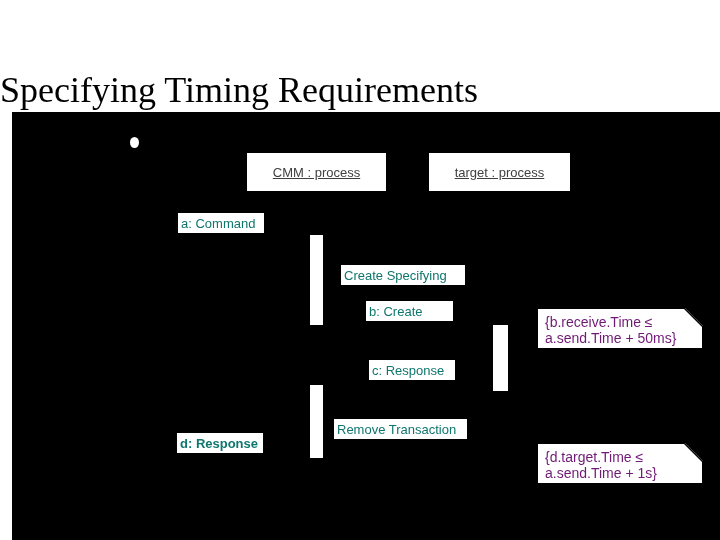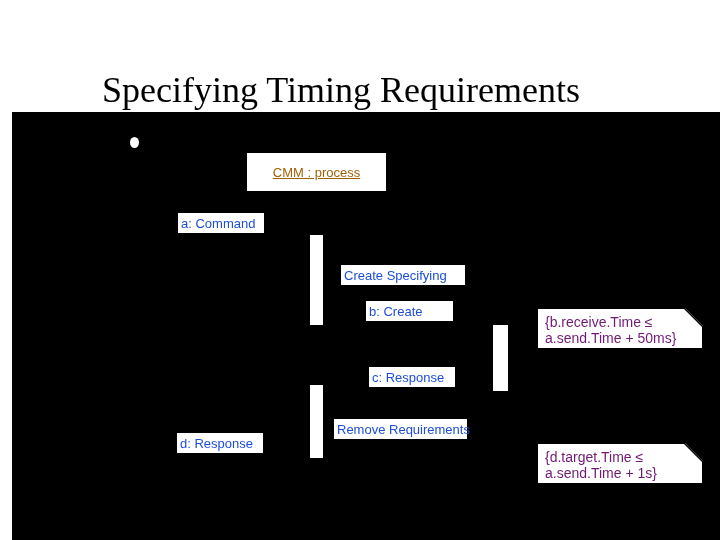--- a/index.html
+++ b/index.html
@@ -15,21 +15,21 @@
     overflow: hidden;
     font-family: "Liberation Sans", sans-serif;
   }
 
   
   #slide-title {
     position: absolute;
     left: 0;
     top: 45px;
     width: 580px;
-    text-align: right;
+    text-align: left;
     font-family: "Liberation Serif", serif;
     font-size: 36px;
     font-weight: normal;
     color: #000000;
     letter-spacing: 0px;
     white-space: nowrap;
   }
 
   
   #canvas {
@@ -55,21 +55,21 @@
     position: absolute;
     background: #ffffff;
     border: 1px solid #000000;
     display: flex;
     align-items: center;
     justify-content: center;
     box-sizing: border-box;
   }
   .lifeline-head span {
     font-size: 13px;
-    color: #a16207;
+    color: #404040;
     text-decoration: underline;
     white-space: nowrap;
   }
 
   
   .activation {
     position: absolute;
     background: #ffffff;
     border: 1px solid #ffffff;
     box-sizing: border-box;
@@ -80,21 +80,21 @@
     position: absolute;
     background: #ffffff;
     border: 1px solid #000000;
     box-sizing: border-box;
     display: flex;
     align-items: center;
     padding: 0 3px;
   }
   .msg-label span {
     font-size: 13px;
-    color: #1d4ed8;
+    color: #0f766e;
     white-space: nowrap;
     line-height: 1;
   }
 
   
   .uml-note {
     position: absolute;
     background: #ffffff;
     box-sizing: border-box;
     padding: 5px 6px 4px 7px;
@@ -128,48 +128,51 @@
   <h1 id="slide-title">Specifying Timing Requirements</h1>
 
   <div id="canvas">
 
     <div class="bullet-dot" style="left:118px; top:25px;"></div>
 
     <div class="lifeline-head" style="left:234px; top:40px; width:141px; height:40px;">
       <span>CMM : process</span>
     </div>
 
+    <div class="lifeline-head" style="left:416px; top:40px; width:143px; height:40px;">
+      <span>target : process</span>
+    </div>
 
     <div class="activation" style="left:298px; top:123px; width:13px; height:90px;"></div>
 
     <div class="activation" style="left:298px; top:273px; width:13px; height:73px;"></div>
 
     <div class="activation" style="left:481px; top:213px; width:15px; height:66px;"></div>
 
     <div class="msg-label" style="left:165px; top:100px; width:88px; height:22px;">
       <span>a: Command</span>
     </div>
 
     <div class="msg-label" style="left:328px; top:152px; width:126px; height:22px;">
       <span>Create Specifying</span>
     </div>
 
     <div class="msg-label" style="left:353px; top:188px; width:89px; height:22px;">
       <span>b: Create</span>
     </div>
 
-    <div class="msg-label" style="left:356px; top:254px; width:88px; height:22px;">
+    <div class="msg-label" style="left:356px; top:247px; width:88px; height:22px;">
       <span>c: Response</span>
     </div>
 
     <div class="msg-label" style="left:321px; top:306px; width:135px; height:22px;">
-      <span>Remove Requirements</span>
+      <span>Remove Transaction</span>
     </div>
 
-    <div class="msg-label" style="left:164px; top:320px; width:88px; height:22px;">
+    <div class="msg-label" style="left:164px; top:320px; width:88px; height:22px;font-weight:bold;">
       <span>d: Response</span>
     </div>
 
     <div class="uml-note" style="left:525px; top:196px; width:166px; height:41px;">
       <span class="fold"></span>
       <span class="note-line">{b.receive.Time ≤</span>
       <span class="note-line">a.send.Time + 50ms}</span>
     </div>
 
     <div class="uml-note" style="left:525px; top:331px; width:166px; height:41px;">

